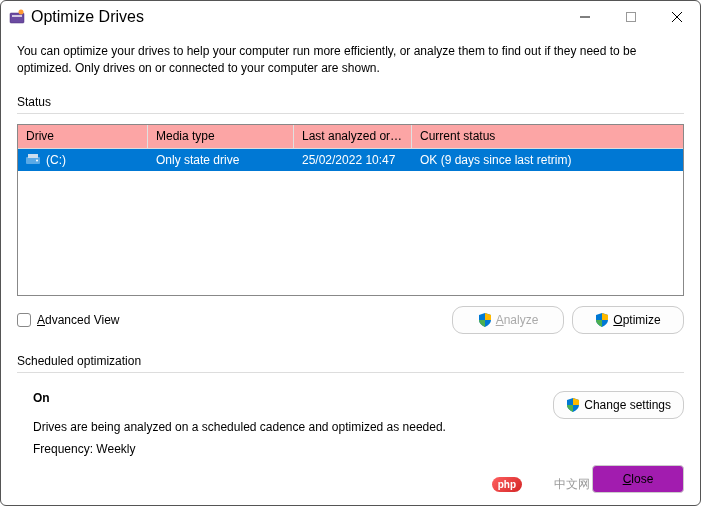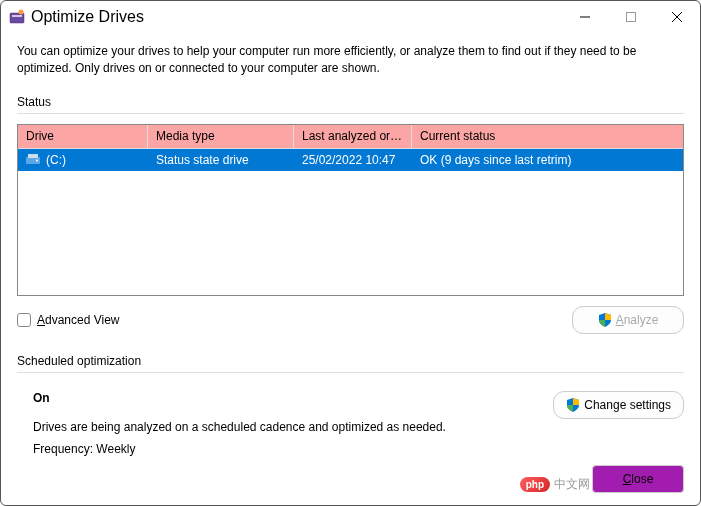--- a/index.html
+++ b/index.html
@@ -48,21 +48,21 @@
     .sched-status { font-size: 12px; font-weight: bold; margin-bottom: 15px; }
     .sched-desc { font-size: 12px; margin-bottom: 8px; }
     .sched-freq { font-size: 12px; }
     
     .footer { position: absolute; bottom: 12px; right: 16px; display: flex; align-items: center; gap: 8px; }
     .close-btn { height: 28px; min-width: 92px; border: 1px solid #ccc; border-radius: 4px; background: #a21caf; font-size: 12px; cursor: pointer; }
     .close-btn .u { text-decoration: underline; }
     
     .watermark { position: absolute; bottom: 12px; right: 110px; display: flex; align-items: center; gap: 4px; opacity: 0.85; }
     .watermark-badge { background: linear-gradient(135deg, #ff4444, #cc0000); color: #fff; font-size: 10px; font-weight: bold; padding: 2px 6px; border-radius: 10px; }
-    .watermark-text { font-size: 12px; color: #888; }
+    .watermark-text { font-size: 12px; color: #888; margin-left: 28px; }
   </style>
 </head>
 <body>
 
 <div class="titlebar">
   <span class="titlebar-icon">
     <svg viewBox="0 0 16 16">
         <rect x="1" y="4" width="14" height="10" rx="1" fill="#6b4ba1" stroke="#4a2d7a" stroke-width="0.5"></rect>
         <rect x="3" y="6" width="10" height="2" fill="#fff" opacity="0.7"></rect>
         <circle cx="12" cy="3" r="2.5" fill="#ff9933"></circle>
@@ -104,38 +104,46 @@
     </div>
     <div class="table-row">
       <div class="table-cell col-drive">
         <svg class="drive-icon-svg" viewBox="0 0 16 12">
             <rect x="0" y="3" width="14" height="7" rx="1" fill="#5aa9e6"></rect>
             <rect x="2" y="0" width="10" height="4" fill="#cde"></rect>
             <circle cx="11" cy="6.5" r="1" fill="#fff"></circle>
           </svg>
         <span>(C:)</span>
       </div>
-      <div class="table-cell col-media">Status state drive</div>
+      <div class="table-cell col-media">Only state drive</div>
       <div class="table-cell col-analyzed">25/02/2022 10:47</div>
       <div class="table-cell col-status">OK (9 days since last retrim)</div>
     </div>
   </div>
 
   <div class="controls-row">
     <div class="checkbox-wrap">
       <div class="checkbox"></div>
       <span class="checkbox-label"><span class="u">A</span><span>dvanced View</span></span>
     </div>
     <button class="btn disabled">
       <svg class="shield" viewBox="0 0 14 14">
           <path d="M7 0 L13 2 L13 7 Q13 11 7 14 Q1 11 1 7 L1 2 Z" fill="#0078d4"></path>
           <path d="M7 0 L13 2 L13 7 L7 7 Z" fill="#ffb900"></path>
           <path d="M7 7 L7 14 Q1 11 1 7 Z" fill="#4caf50"></path>
         </svg>
       <span><span class="u">A</span><span>nalyze</span></span>
+    </button>
+    <button class="btn">
+      <svg class="shield" viewBox="0 0 14 14">
+          <path d="M7 0 L13 2 L13 7 Q13 11 7 14 Q1 11 1 7 L1 2 Z" fill="#0078d4"></path>
+          <path d="M7 0 L13 2 L13 7 L7 7 Z" fill="#ffb900"></path>
+          <path d="M7 7 L7 14 Q1 11 1 7 Z" fill="#4caf50"></path>
+        </svg>
+      <span><span class="u">O</span><span>ptimize</span></span>
     </button>
   </div>
 
   <div class="sched-section">
     <div class="section-label">Scheduled optimization</div>
     <div class="section-divider"></div>
     <div class="sched-content">
       <div class="sched-text">
         <div class="sched-status">On</div>
         <div class="sched-desc">Drives are being analyzed on a scheduled cadence and optimized as needed.</div>

